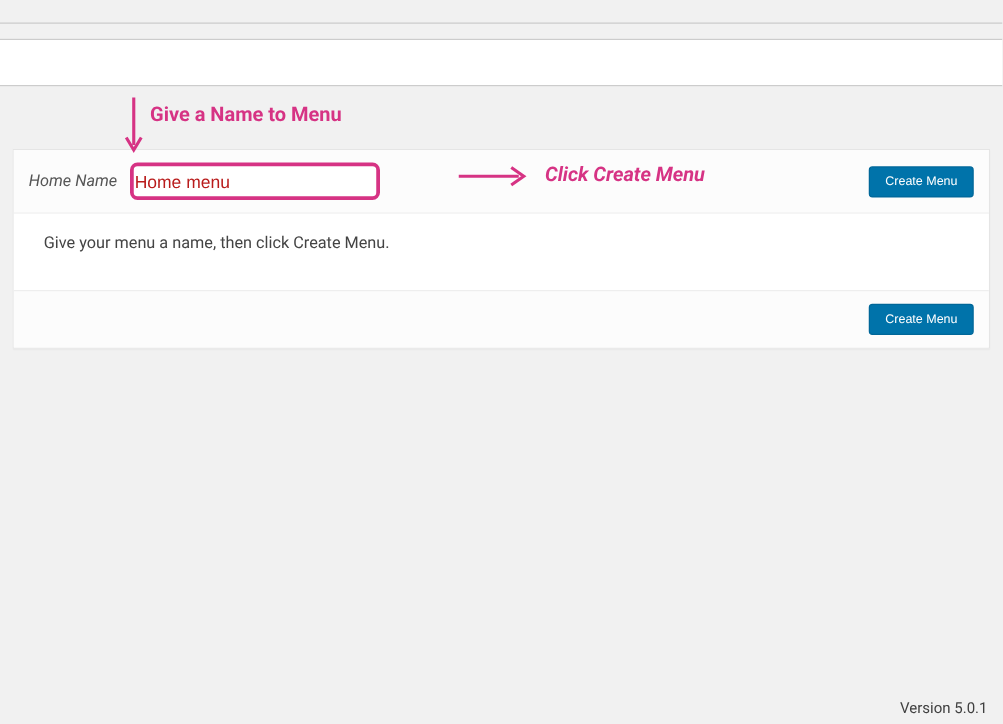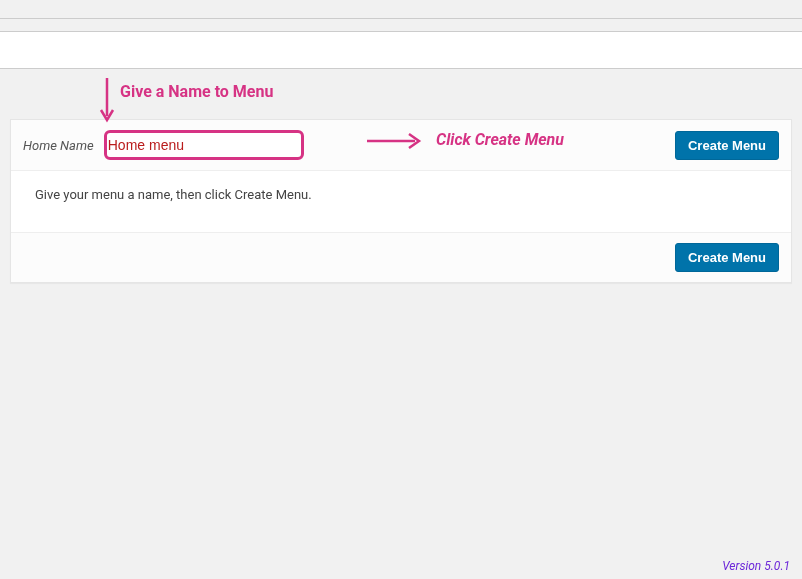--- a/index.html
+++ b/index.html
@@ -53,26 +53,25 @@
       border: 3px solid #d63384;
       border-radius: 6px;
       background: #fff;
       color: #b91c1c;
     }
     .spacer { flex: 1; }
     .btn-primary {
       background: #0073aa;
       border: 1px solid #006799;
       color: #fff;
-      font-size: 13px;
+      font-size: 10px;
       padding: 6px 12px;
       border-radius: 3px;
       cursor: pointer;
       white-space: nowrap;
-      font-weight: bold;
     }
     .panel-body {
       padding: 16px 12px 30px 24px;
       font-size: 13px;
       color: #444;
       background: #fff;
     }
     .panel-footer {
       display: flex;
       justify-content: flex-end;
@@ -99,22 +98,21 @@
       position: absolute;
       left: 365px;
       top: 130px;
       pointer-events: none;
     }
     .version {
       position: absolute;
       right: 12px;
       bottom: 6px;
       font-size: 12px;
-      color: #6d28d9;
-      font-style: italic;
+      color: #404040;
     }
   </style>
 </head>
 <body>
 
 <div class="top-divider"></div>
 <div class="tab-bar"></div>
 
 <div class="panel">
   <div class="form-row">

